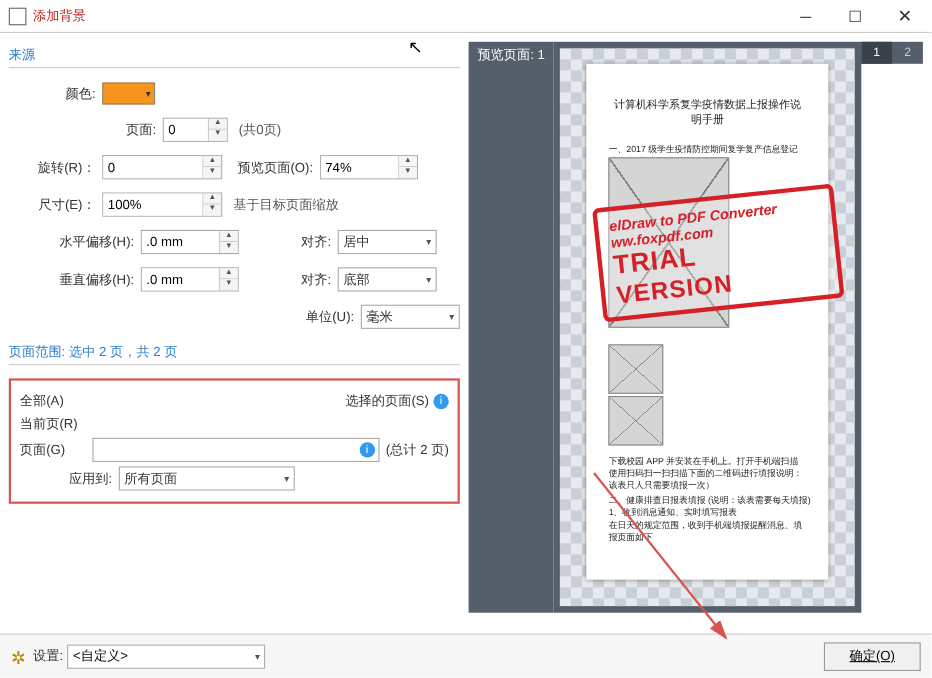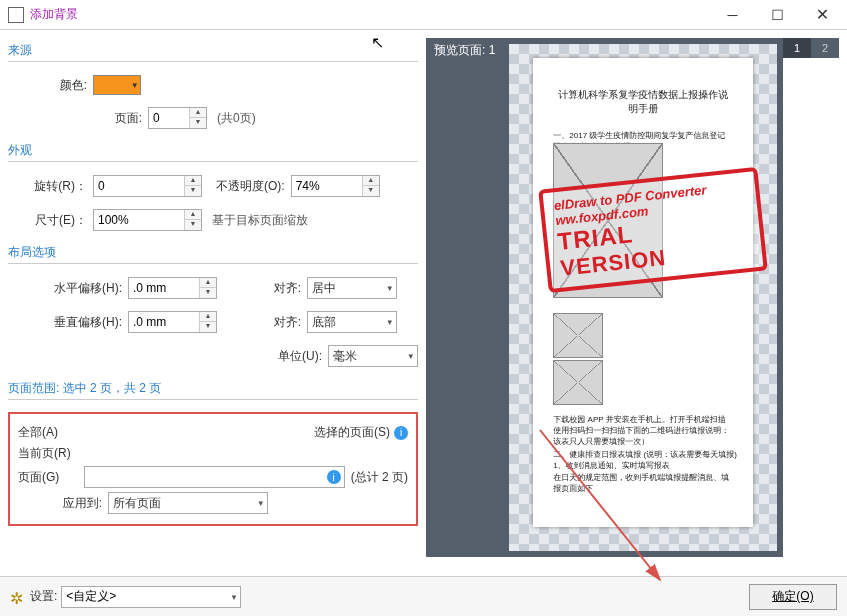--- a/index.html
+++ b/index.html
@@ -1,20 +1,20 @@
 <!DOCTYPE html>
 <html><head>
 <meta charset="utf-8">
 <style>
 * { box-sizing: border-box; margin: 0; padding: 0; font-family: "Microsoft YaHei", sans-serif; }
 body { background: #fff; width: 847px; height: 616px; overflow: hidden; position: relative; }
 
 .titlebar { height: 30px; display: flex; align-items: center; padding: 0 2px 0 8px; border-bottom: 1px solid #ccc; }
 .titlebar .app-icon { width: 16px; height: 16px; border: 1px solid #666; margin-right: 6px; }
-.titlebar .title { font-size: 12px; color: #a21caf; flex: 1; }
+.titlebar .title { font-size: 12px; color: #b91c1c; flex: 1; }
 .win-btns { display: flex; }
 .win-btn { width: 45px; height: 28px; display: flex; align-items: center; justify-content: center; font-size: 14px; color: #333; }
 .win-btn.close { font-size: 16px; }
 
 .main { display: flex; height: 535px; padding: 8px; gap: 8px; background: #fff; }
 .left-panel { width: 410px; display: flex; flex-direction: column; gap: 6px; }
 .right-panel { flex: 1; display: flex; flex-direction: row; }
 
 .section-header { color: #2a7ecc; font-size: 12px; padding: 4px 0 2px 0; border-bottom: 1px solid #ccc; margin-bottom: 4px; }
 
@@ -117,52 +117,50 @@
       <div class="spinner">
         <input value="0" style="">
         <div class="spin-btns">
             <div class="spin-btn">▲</div>
             <div class="spin-btn">▼</div>
           </div>
       </div>
       <div class="static-text" style="margin-left:10px">(共0页)</div>
     </div>
 
-    <div class="section-header">外观</div>
     <div class="form-row">
       <div class="form-label">旋转(R)：</div>
       <div class="spinner xwide">
         <input value="0" style="">
         <div class="spin-btns">
             <div class="spin-btn">▲</div>
             <div class="spin-btn">▼</div>
           </div>
       </div>
-      <div class="form-label" style="width:auto;margin-left:14px">不透明度(O):</div>
+      <div class="form-label" style="width:auto;margin-left:14px">预览页面(O):</div>
       <div class="spinner wide">
         <input value="74%" style="">
         <div class="spin-btns">
             <div class="spin-btn">▲</div>
             <div class="spin-btn">▼</div>
           </div>
       </div>
     </div>
     <div class="form-row">
       <div class="form-label">尺寸(E)：</div>
       <div class="spinner xwide">
         <input value="100%" style="">
         <div class="spin-btns">
             <div class="spin-btn">▲</div>
             <div class="spin-btn">▼</div>
           </div>
       </div>
       <div class="static-text" style="margin-left:10px">基于目标页面缩放</div>
     </div>
 
-    <div class="section-header">布局选项</div>
     <div class="form-row">
       <div class="form-label wide">水平偏移(H):</div>
       <div class="spinner wide">
         <input value=".0 mm" style="">
         <div class="spin-btns">
             <div class="spin-btn">▲</div>
             <div class="spin-btn">▼</div>
           </div>
       </div>
       <div class="form-label" style="width:60px;margin-left:30px">对齐:</div>

